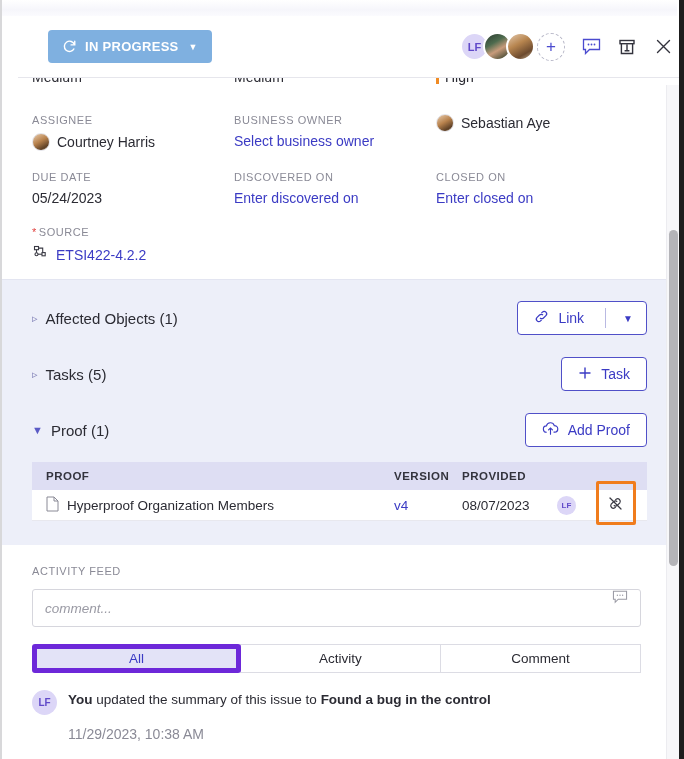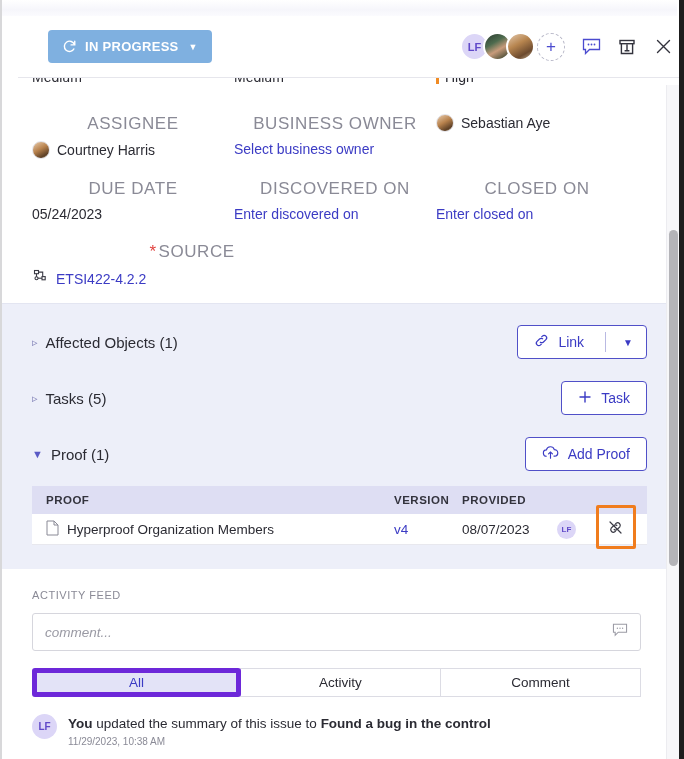--- a/index.html
+++ b/index.html
@@ -140,26 +140,25 @@
   .col { width: 202px; font-size: 14px; color: #2b2b33; }
   .col.pri { display: flex; align-items: center; gap: 6px; }
   .pri-bar { width: 3px; height: 13px; background: #F08B24; display:inline-block; }
 
   .detail-grid {
     padding: 16px 30px 0 30px;
   }
   .drow { display: flex; margin-bottom: 20px; }
   .dcell { width: 202px; }
   .dlabel {
-    font-size: 17px;
+    font-size: 11px;
     letter-spacing: .55px;
     color: #8a8a96;
     text-transform: uppercase;
     margin-bottom: 7px;
-    text-align: center;
   }
   .dlabel .req { color: #e1423f; margin-right: 2px; }
   .dval {
     font-size: 14px;
     color: #2b2b33;
     display: flex;
     align-items: center;
     gap: 7px;
   }
   .dval.link { color: #3B3BC4; cursor: pointer; }
@@ -291,21 +290,20 @@
     letter-spacing: .55px;
     color: #8a8a96;
     text-transform: uppercase;
     margin-bottom: 12px;
   }
   .comment-box {
     border: 1px solid #d6d6dd;
     border-radius: 3px;
     height: 38px;
     display: flex;
-    align-items: center;
     padding: 0 12px;
     background: #ffffff;
   }
   .comment-input {
     border: none;
     outline: none;
     flex: 1;
     font-size: 13.5px;
     font-style: italic;
     color: #9a9aa4;
@@ -346,21 +344,21 @@
   }
   .entry-avatar {
     width: 25px; height: 25px; border-radius: 50%;
     background: #DCD6F7; color: #6049C9;
     font-size: 10px; font-weight: bold;
     display: flex; align-items: center; justify-content: center;
     flex: 0 0 25px;
   }
   .entry-txt { font-size: 13.5px; color: #2b2b33; line-height: 1.45; }
   .entry-txt b { font-weight: bold; }
-  .entry-time { font-size: 10px; color: #8a8a96; margin-top: 2px; }
+  .entry-time { font-size: 14px; color: #8a8a96; margin-top: 16px; }
 
   
   .sb-track {
     position: absolute;
     top: 85px; right: 5px;
     width: 13px;
     height: 674px;
     background: #f7f7f9;
     border-left: 1px solid #ececf0;
   }

